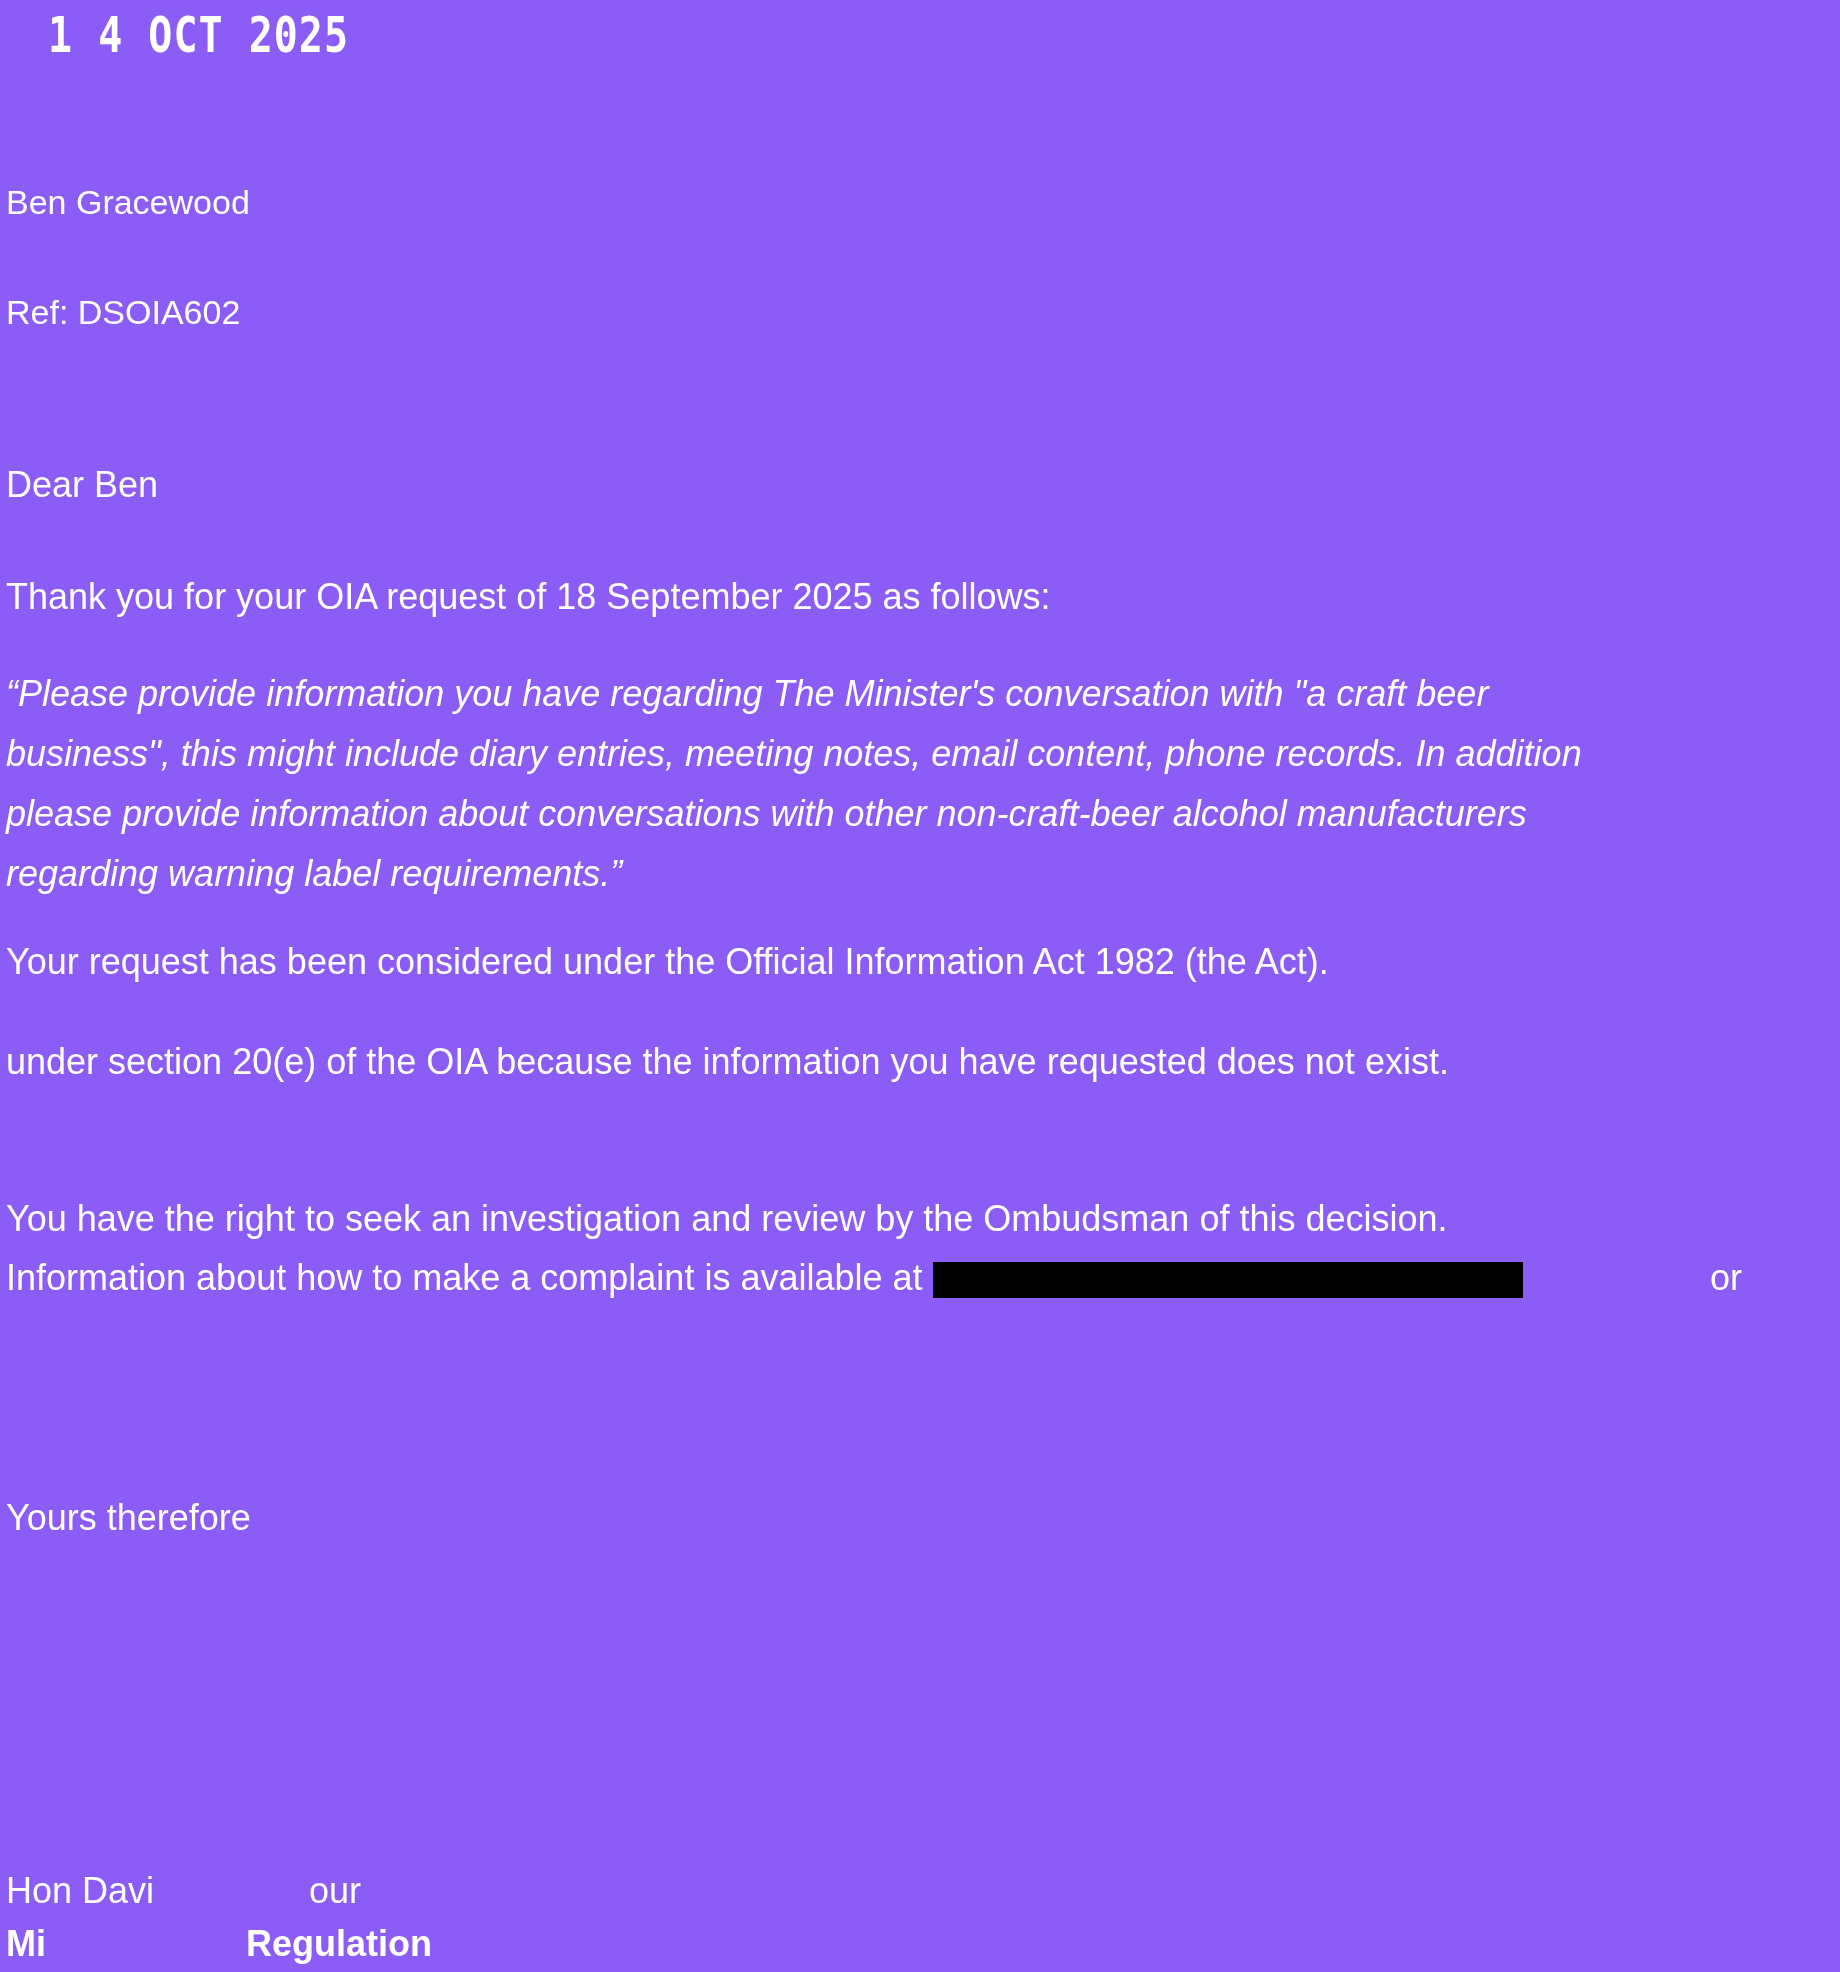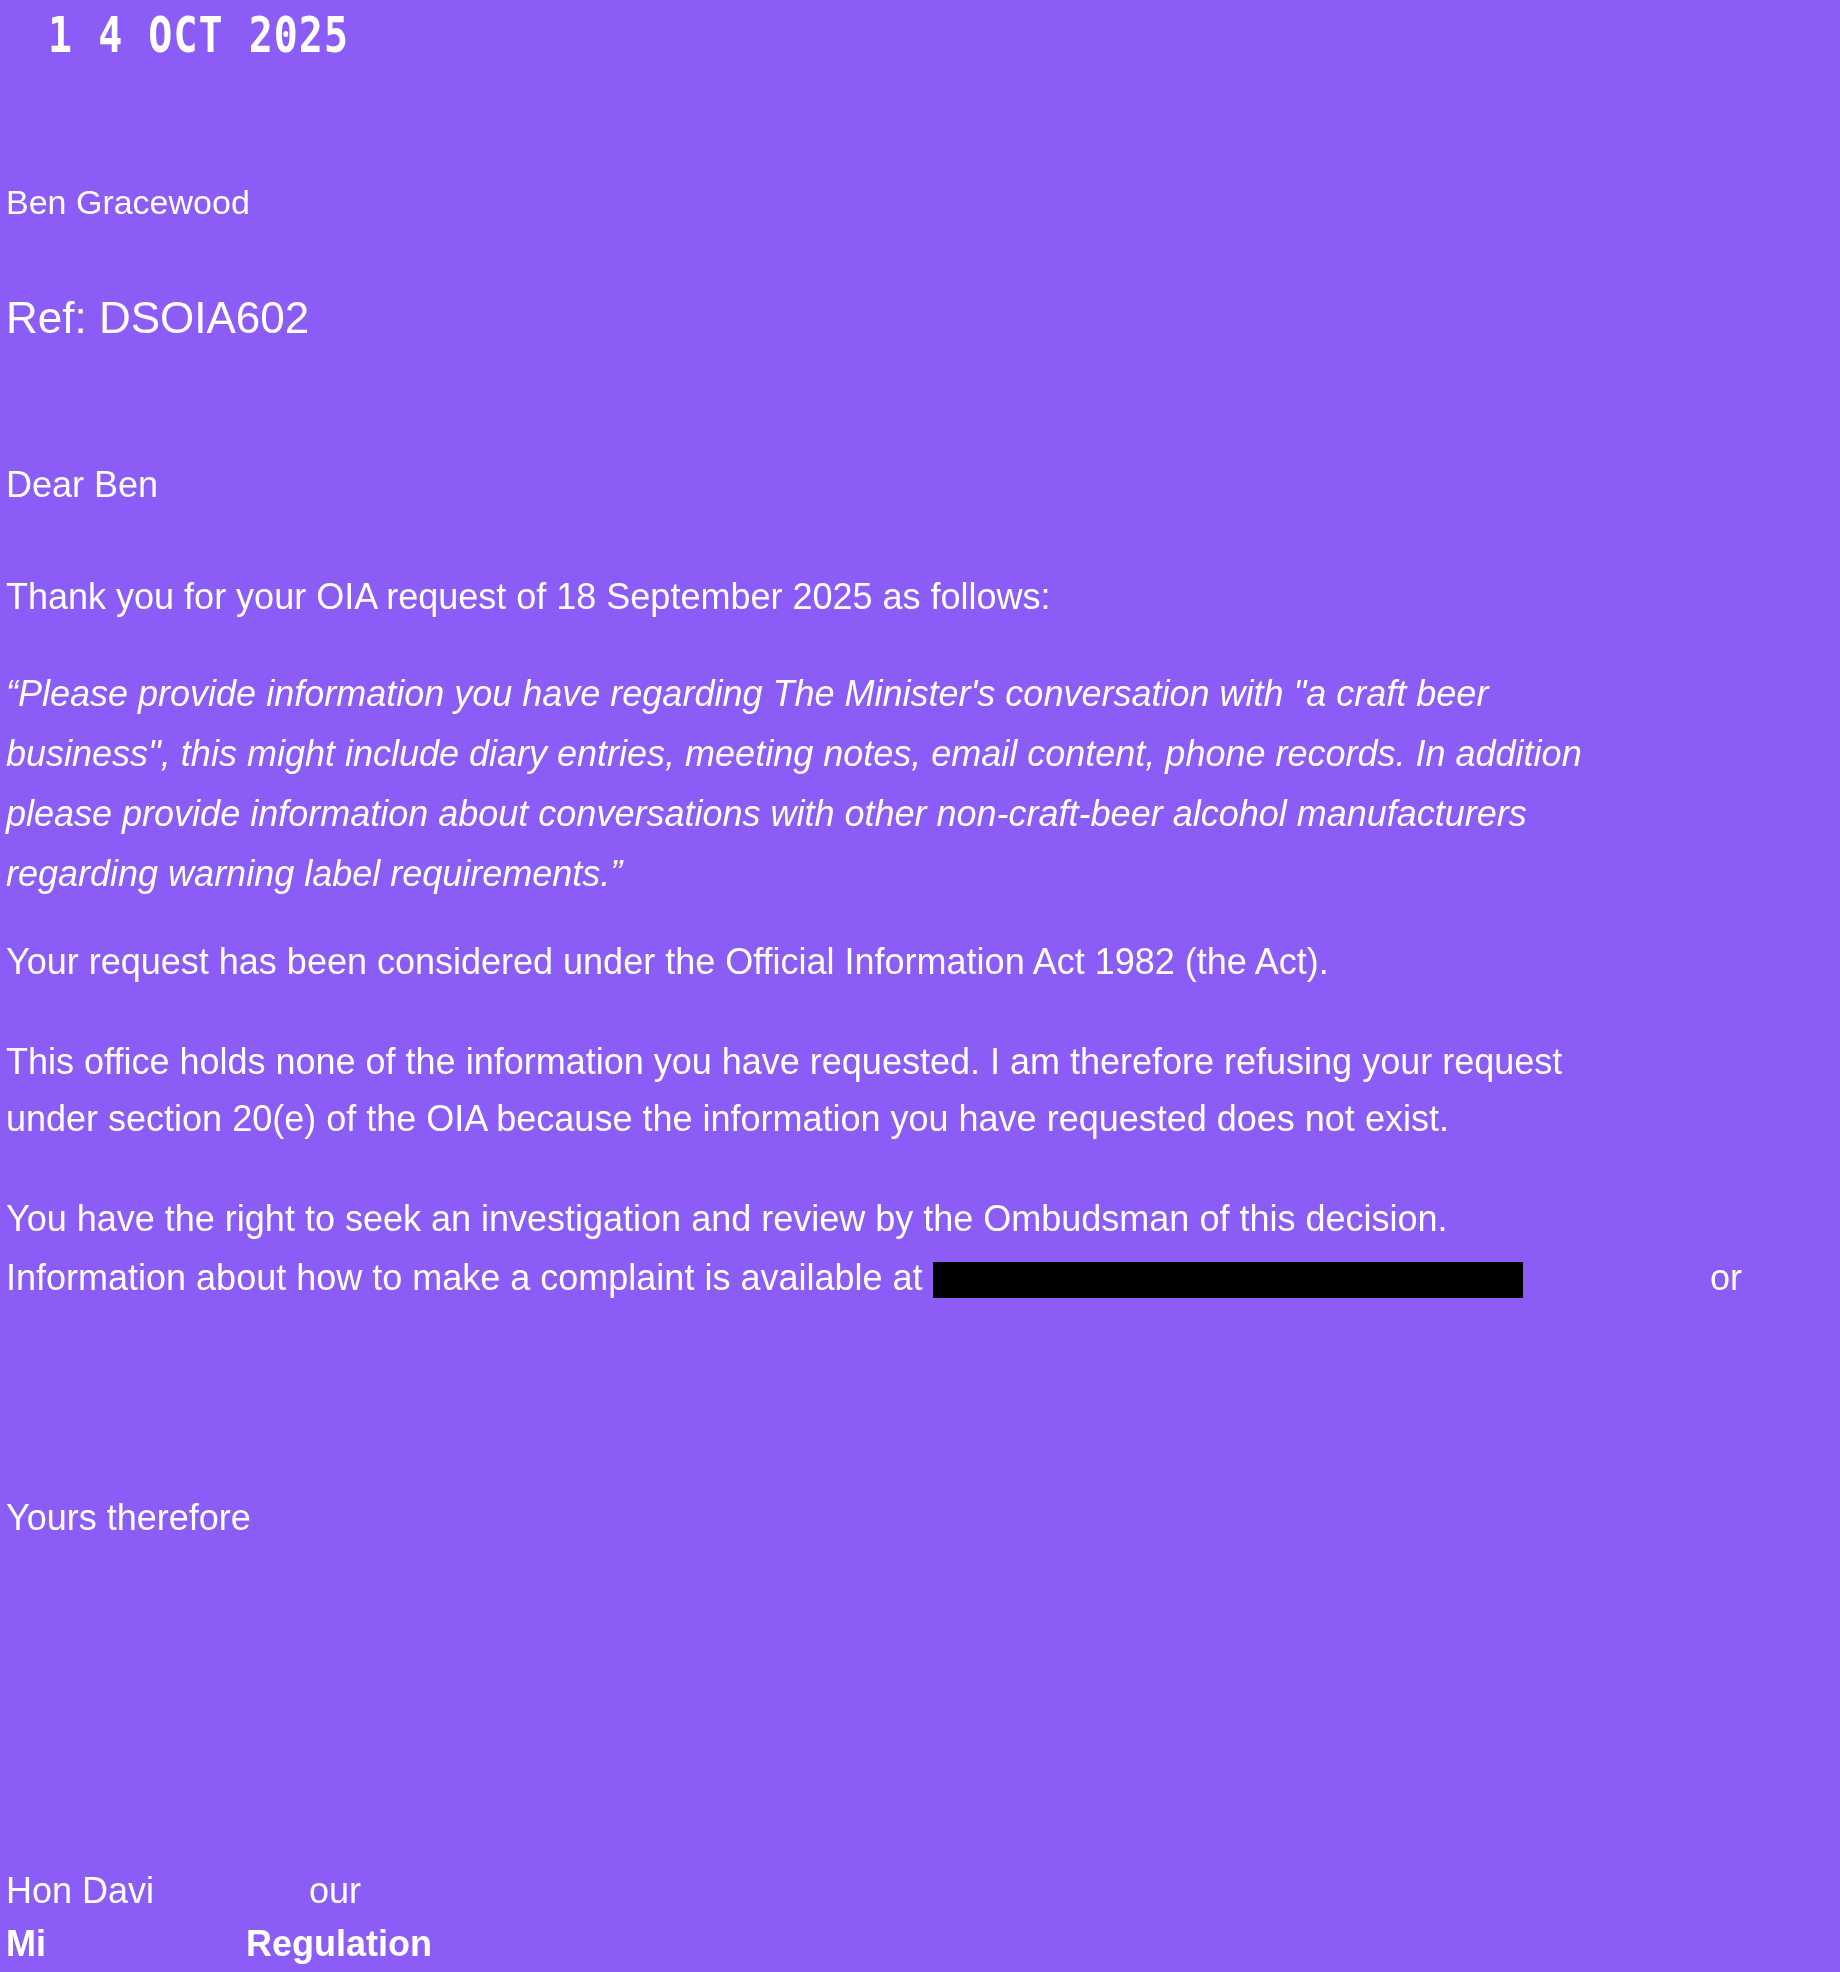--- a/index.html
+++ b/index.html
@@ -25,21 +25,21 @@
     top: 6px;
     font-family: "DejaVu Sans Mono", monospace;
     font-weight: bold;
     font-size: 40px;
     letter-spacing: 1px;
     transform: scaleY(1.25);
     transform-origin: top left;
     white-space: nowrap;
   }
   .recipient { top: 183px; font-size: 34px; }
-  .ref       { top: 293px; font-size: 44px; }
+  .ref       { top: 293px; font-size: 34px; }
   .salutation{ top: 464px; }
   .intro     { top: 576px; }
   .quote {
     position: absolute;
     left: 6px;
     top: 664px;
     font-style: italic;
     line-height: 60px;
     white-space: nowrap;
   }
@@ -92,21 +92,20 @@
   <div class="quote">
     <div>“Please provide information you have regarding The Minister's conversation with "a craft beer</div>
     <div>business", this might include diary entries, meeting notes, email content, phone records. In addition</div>
     <div>please provide information about conversations with other non-craft-beer alcohol manufacturers</div>
     <div>regarding warning label requirements.”</div>
   </div>
 
   <div class="abs considered">Your request has been considered under the Official Information Act 1982 (the Act).</div>
 
   <div class="refusal">
-    <div>This office holds none of the information you have requested. I am therefore refusing your request</div>
     <div>under section 20(e) of the OIA because the information you have requested does not exist.</div>
   </div>
 
   <div class="ombudsman">
     <div>You have the right to seek an investigation and review by the Ombudsman of this decision.</div>
     <div class="omb-line2">
       <span>Information about how to make a complaint is available at</span>
       <span class="redacted-gap"></span>
       <span class="omb-or">or</span>
     </div>

